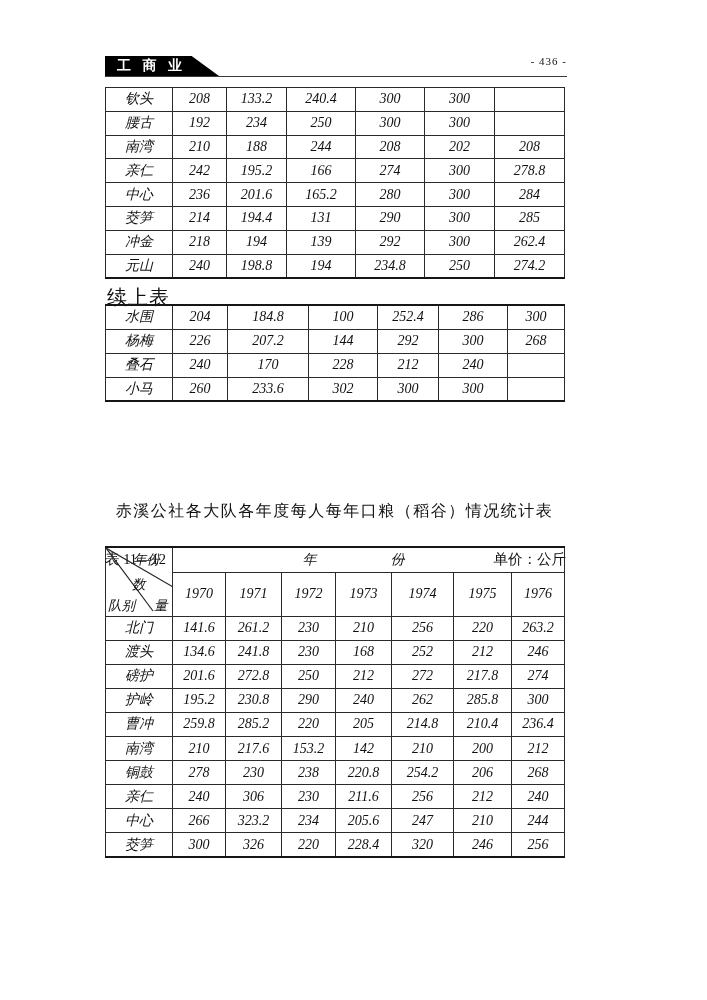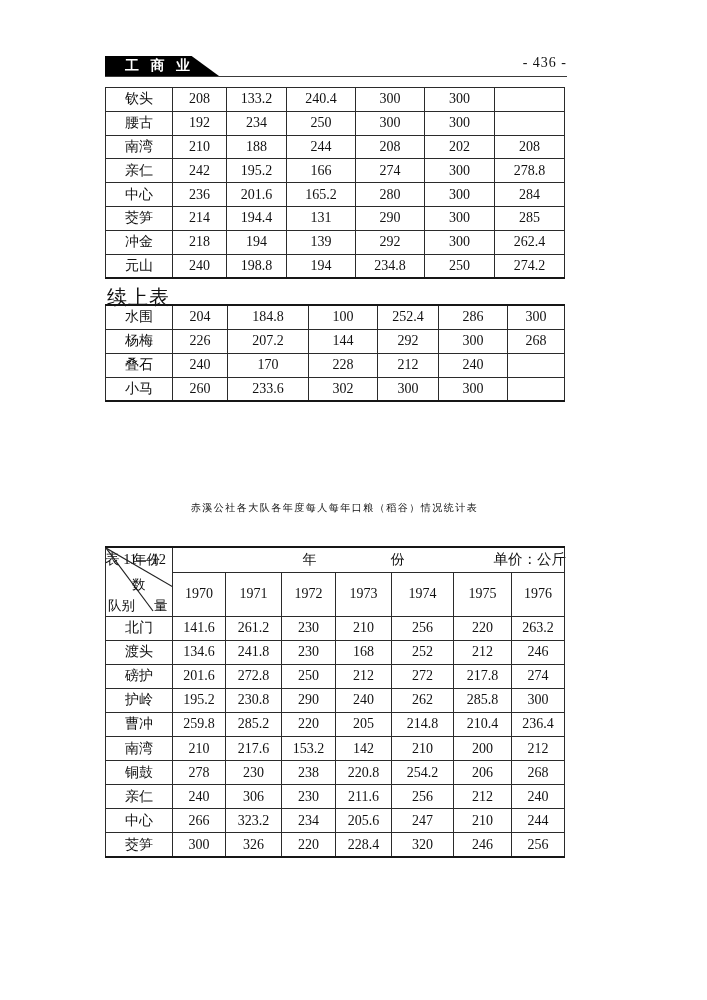--- a/index.html
+++ b/index.html
@@ -14,50 +14,51 @@
   }
   
   .banner{
     position:absolute;left:105px;top:56px;width:114px;height:20px;
     background:#000;
     clip-path:polygon(0 0,76% 0,100% 100%,0 100%);
     display:flex;align-items:center;
   }
   .banner span{
     color:#fff;font-size:14px;font-weight:bold;
-    letter-spacing:4px;padding-left:20px;white-space:nowrap;
+    letter-spacing:4px;padding-left:12px;white-space:nowrap;
   }
   .pagenum{
     position:absolute;left:105px;top:55px;width:462px;
-    text-align:right;font-size:14px;color:#111;letter-spacing:1px;
+    text-align:right;font-size:11px;color:#111;letter-spacing:1px;
   }
   .header-rule{
     position:absolute;left:105px;top:76px;width:462px;height:0;
     border-top:1.6px solid #3a3a3a;
   }
   
   table.t{
     position:absolute;left:105px;
     border-collapse:collapse;table-layout:fixed;
     font-size:14px;
+    font-style:italic;
   }
   table.t td{
     border:1px solid #2b2b2b;
     text-align:center;vertical-align:middle;
     padding:0;overflow:hidden;white-space:nowrap;
   }
   table.t1{top:87px;border:solid #161616;border-width:1.4px 1px 2.6px 1px;}
   table.t1 tr{height:23.8px;}
   table.t2{top:304px;border:solid #161616;border-width:2.4px 1px 2.4px 1px;}
   table.t2 tr{height:24px;}
   .cont-note{position:absolute;left:107px;top:284px;font-size:20px;letter-spacing:1px;}
   
   .t3title{
     position:absolute;left:105px;top:501px;width:459px;
-    text-align:center;font-size:10px;letter-spacing:1.5px;
+    text-align:center;font-size:16px;letter-spacing:1.5px;
   }
   .t3meta{
     position:absolute;left:105px;top:526px;width:461px;
     display:flex;justify-content:space-between;font-size:14.5px;margin-top:24px;
   }
   table.t3{top:546px;border:solid #161616;border-width:2.4px 1px 2.4px 1px;}
   table.t3 tr.hrow1{height:25px;}
   table.t3 tr.hrow2{height:44px;}
   table.t3 tr.drow{height:24.1px;}
   td.corner{position:relative;padding:0;}

